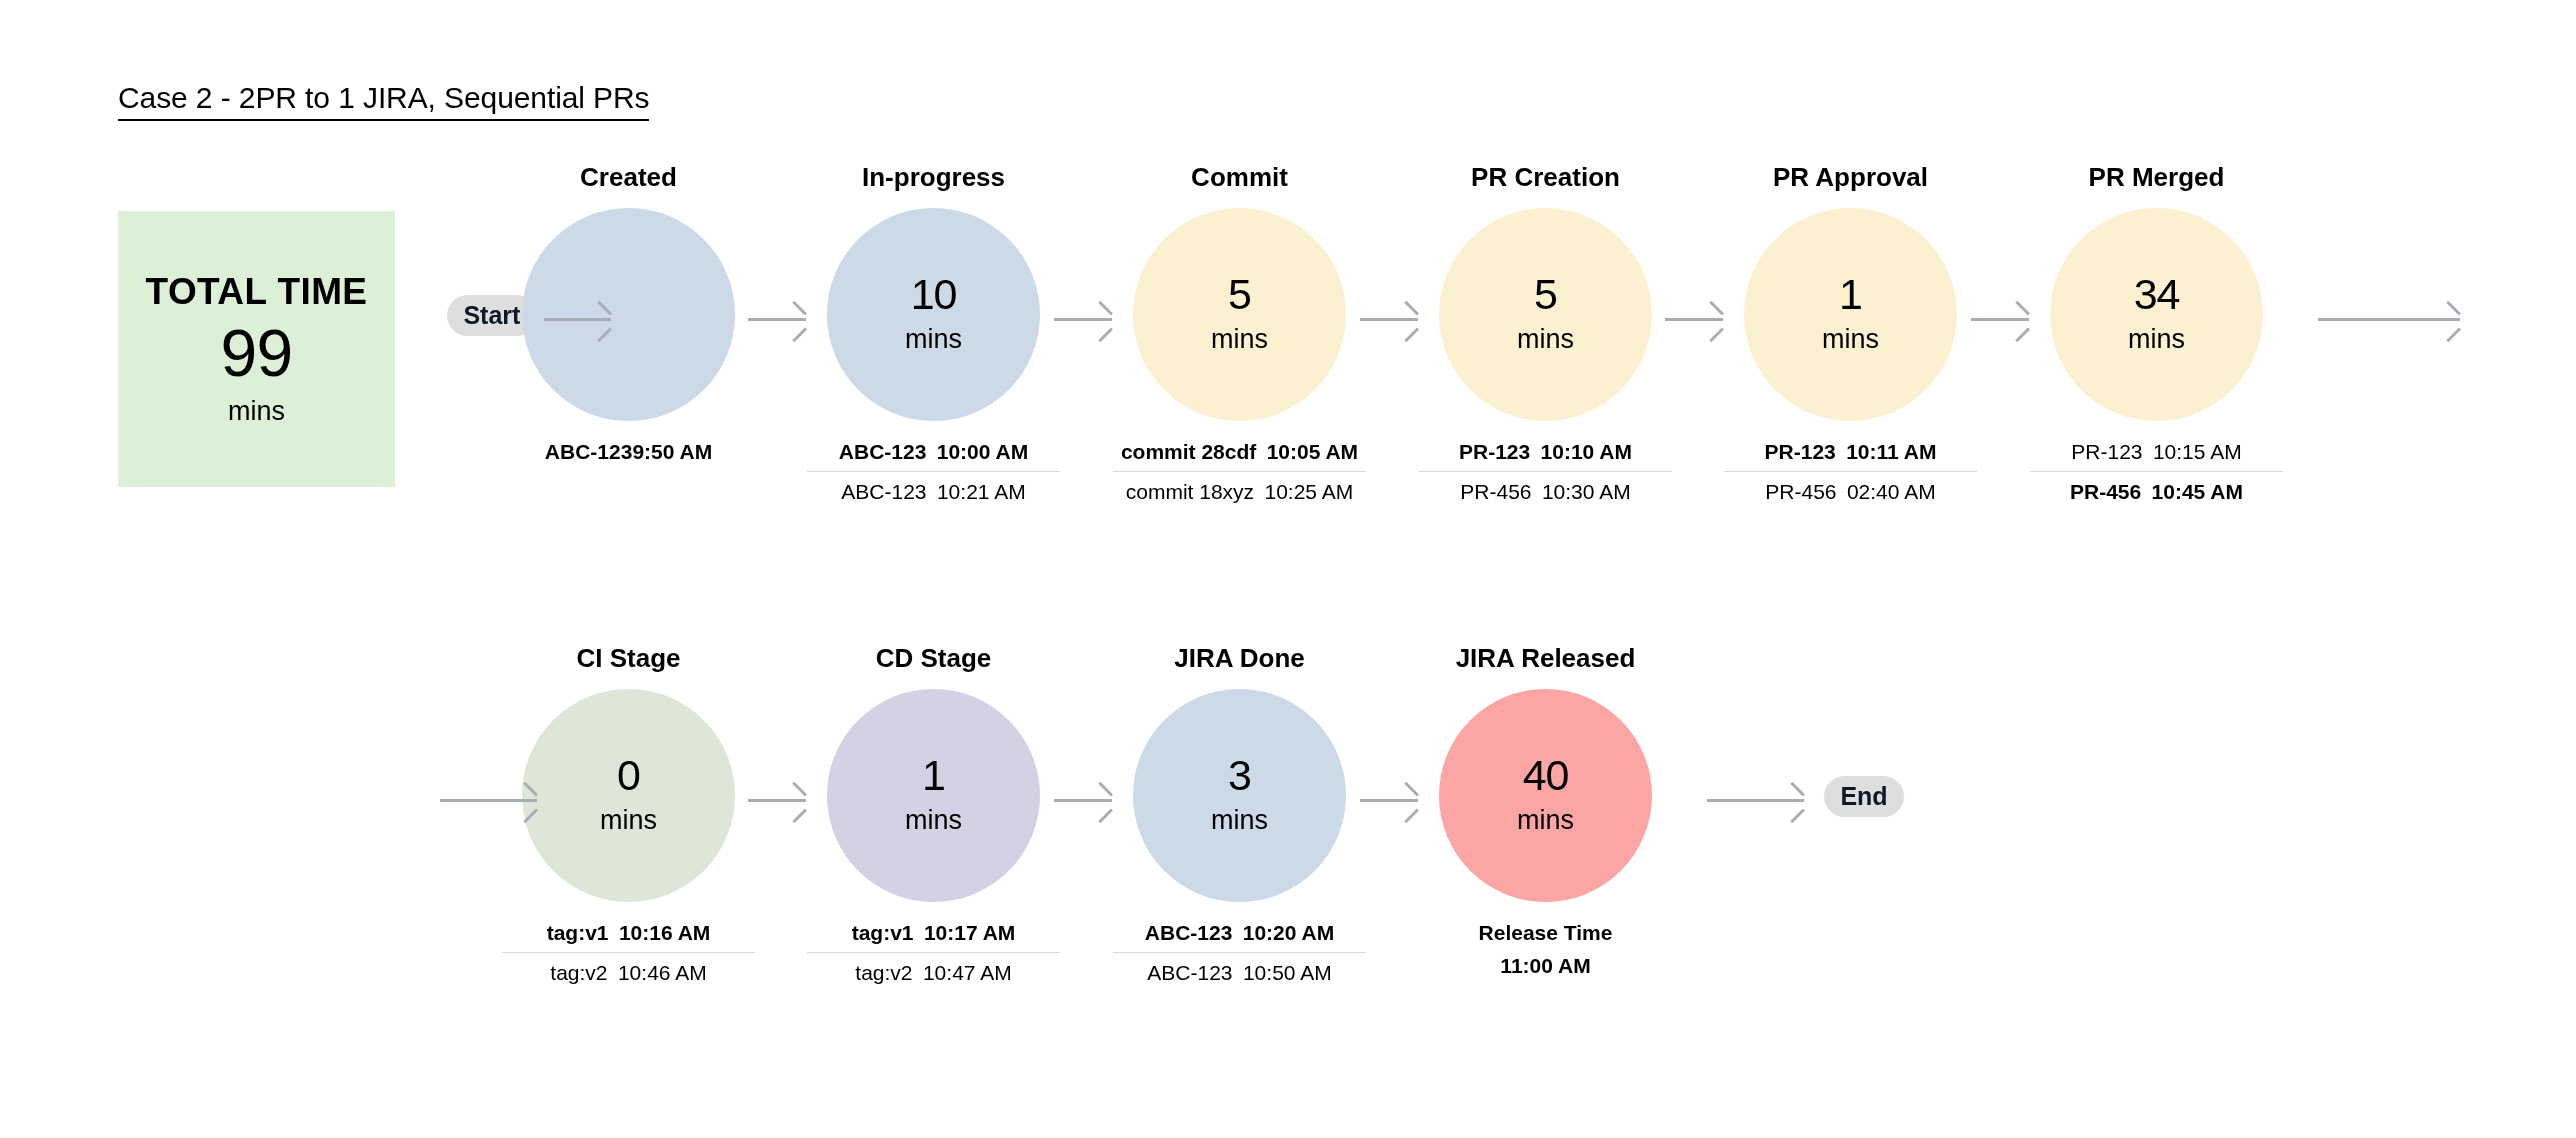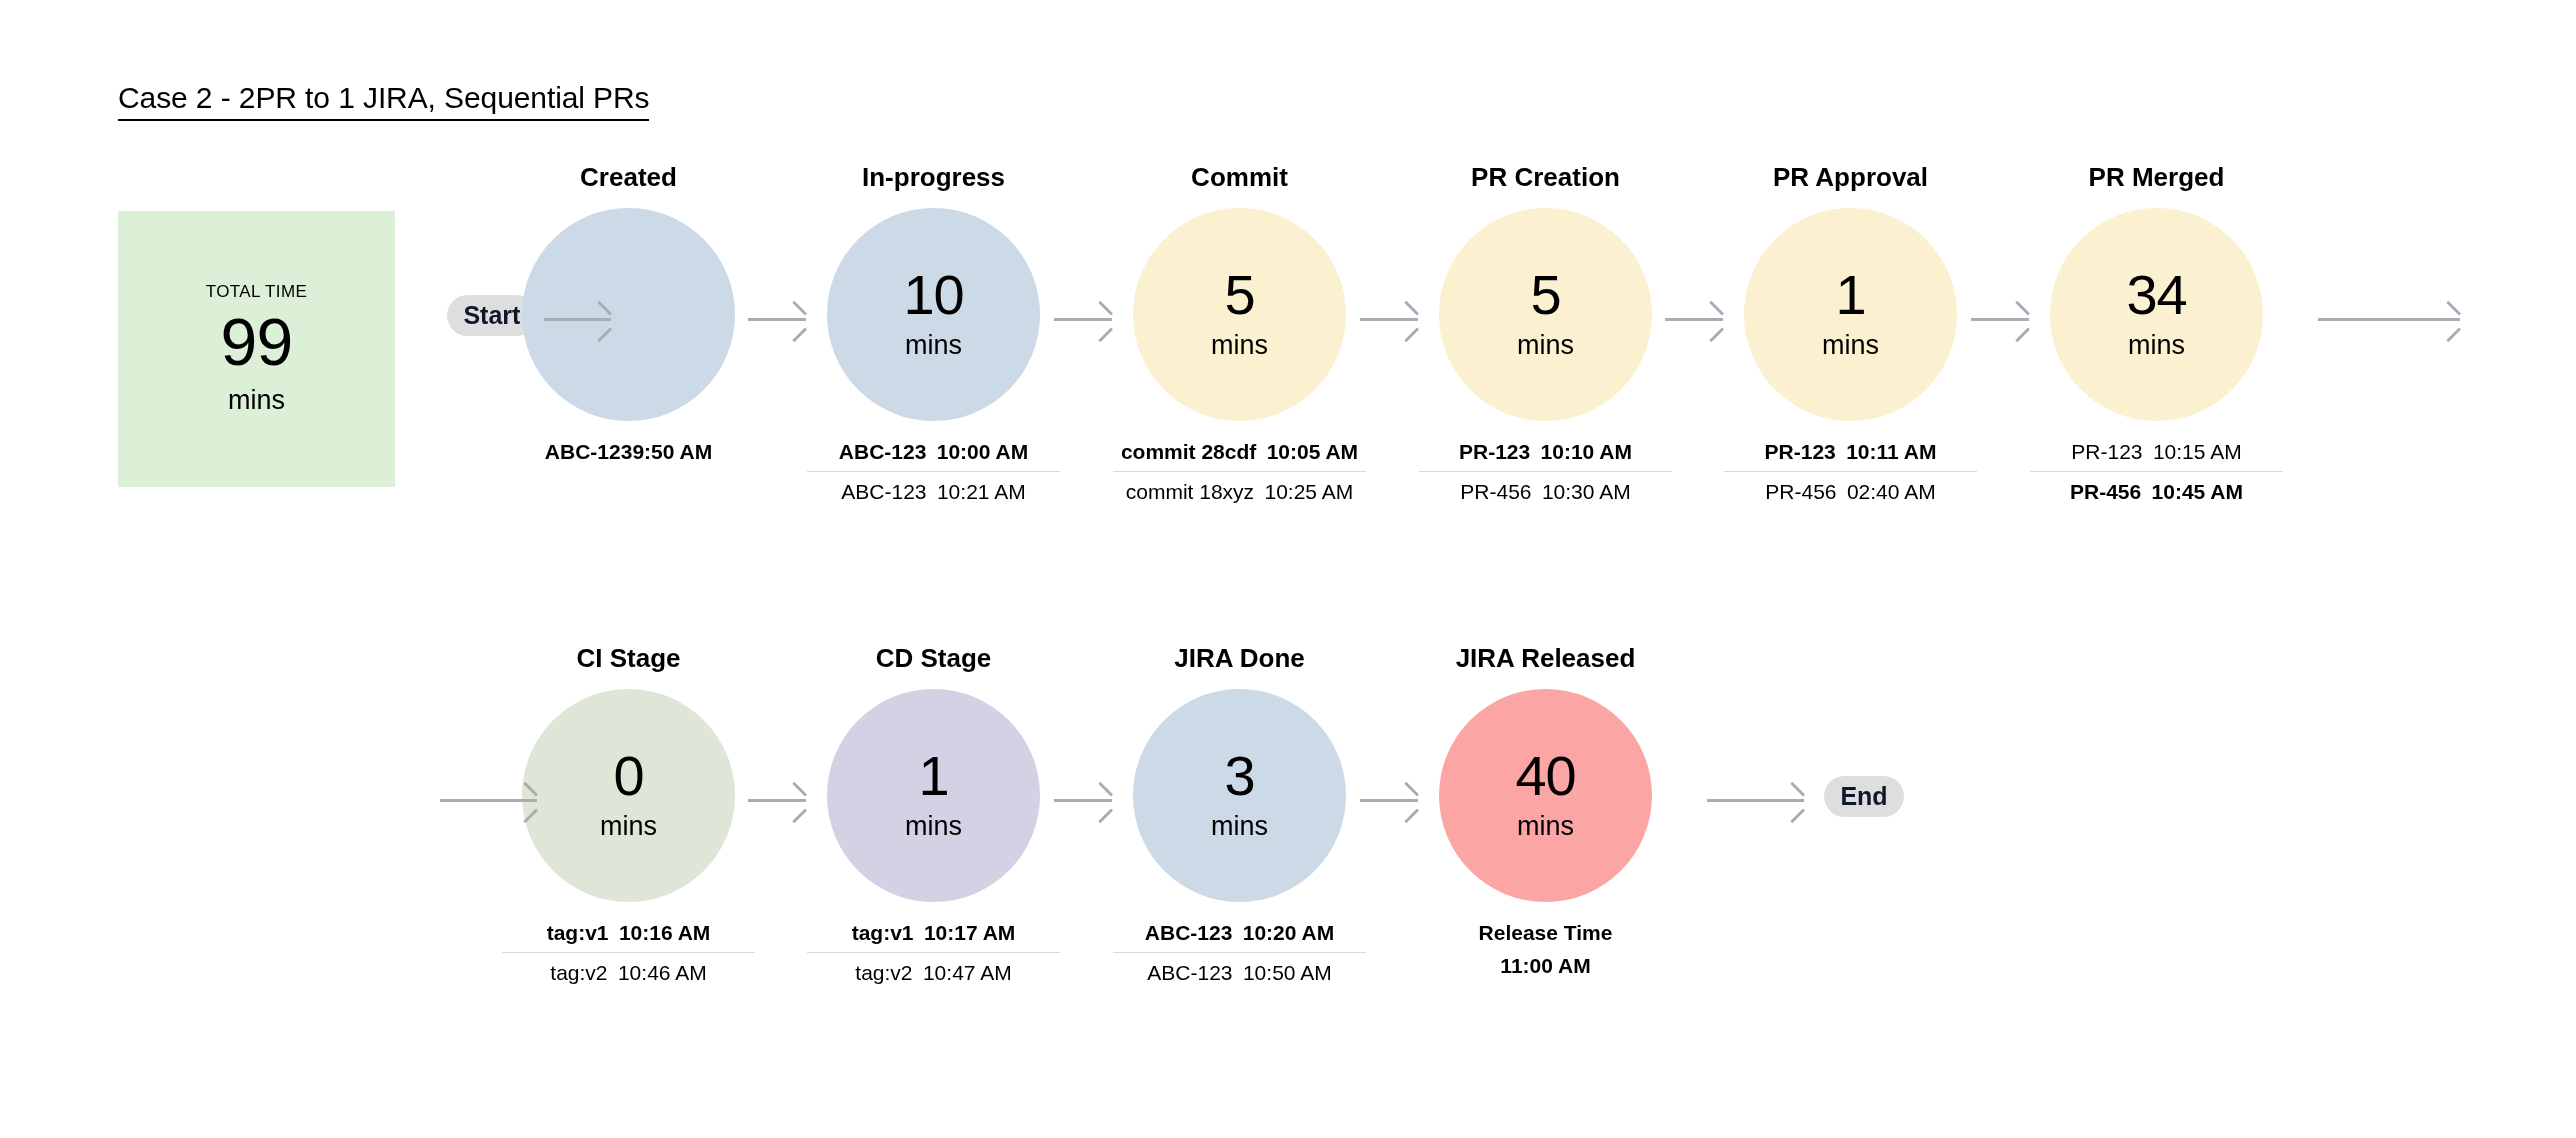--- a/index.html
+++ b/index.html
@@ -39,22 +39,22 @@
     width: 277px;
     height: 276px;
     background: #dcefd7;
     display: flex;
     flex-direction: column;
     align-items: center;
     justify-content: center;
     box-sizing: border-box;
   }
   .total-card .tt-label {
-    font-size: 17px;
-    font-weight: 400;
+    font-size: 37px;
+    font-weight: 700;
     letter-spacing: 0.4px;
     margin-bottom: 6px;
   }
   .total-card .tt-value {
     font-size: 66px;
     font-weight: 400;
     line-height: 1.05;
     letter-spacing: -0.7px;
   }
   .total-card .tt-unit {
@@ -107,21 +107,21 @@
     height: 213px;
     border-radius: 50%;
     display: flex;
     flex-direction: column;
     align-items: center;
     justify-content: center;
     margin-top: 13.4px;
     box-sizing: border-box;
   }
   .bubble .num {
-    font-size: 56px;
+    font-size: 43px;
     font-weight: 400;
     line-height: 0.95;
     letter-spacing: -1.1px;
   }
   .bubble .unit {
     font-size: 27px;
     font-weight: 400;
     margin-top: 9px;
   }
 

